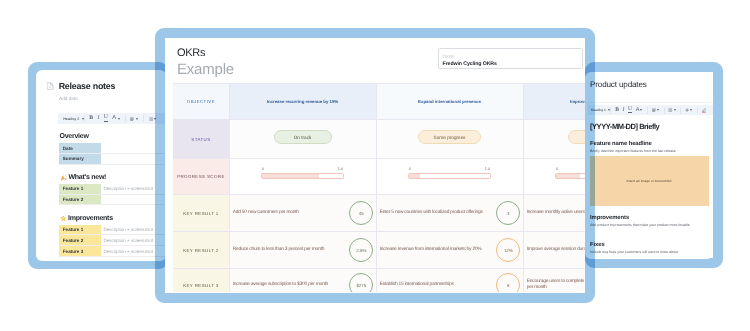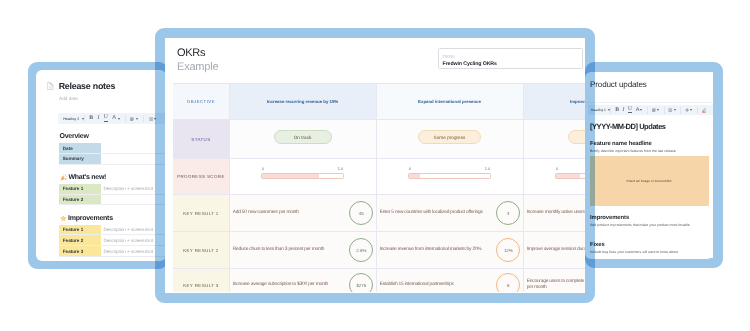--- a/index.html
+++ b/index.html
@@ -21,21 +21,21 @@
 .tb-i{font-size:5.7px;color:#5c6269;display:flex;align-items:center;gap:1.5px;line-height:1;}
 .rn-h2{position:absolute;left:23.5px;font-size:7px;font-weight:700;color:#24282d;letter-spacing:-0.25px;display:flex;align-items:center;gap:1.9px;line-height:1;}
 .rn-tbl{position:absolute;left:23.4px;width:118.5px;border-collapse:collapse;table-layout:fixed;}
 .rn-tbl td{height:9.75px;font-size:4.6px;border-bottom:0.55px solid #ededf1;padding:0;vertical-align:middle;}
 .rn-lab{width:38px;font-weight:700;color:#33383e;padding-left:3.4px !important;}
 .rn-val{color:#a9afb5;padding-left:2.6px !important;font-size:4.2px;letter-spacing:-0.05px;}
 
 
 #ok{left:165px;top:38px;width:420px;height:254px;z-index:6;}
 .ok-title{position:absolute;left:12px;top:9px;font-size:11px;color:#1f2329;letter-spacing:-0.3px;line-height:1.18;}
-.ok-sub{position:absolute;left:12px;top:22.5px;font-size:11px;color:#a4aab0;letter-spacing:-0.2px;line-height:1.18;}
+.ok-sub{position:absolute;left:12px;top:22.5px;font-size:15px;color:#a4aab0;letter-spacing:-0.2px;line-height:1.18;}
 .ok-search{position:absolute;left:272.5px;top:10.3px;width:145px;height:20.5px;border:0.6px solid #d9dde1;border-radius:1.5px;background:#fff;box-sizing:border-box;}
 .ok-search .lab{position:absolute;left:4.1px;top:5.3px;font-size:4.5px;color:#bcc2c8;line-height:1;}
 .ok-search .val{position:absolute;left:4.1px;top:12.9px;font-size:5.25px;color:#1f2329;font-weight:700;line-height:1;letter-spacing:-0.12px;}
 #oktab{position:absolute;left:8px;top:45.3px;width:423px;border-top:0.55px solid #e8e6f0;box-sizing:border-box;}
 .okrow{display:flex;}
 .okc{box-sizing:border-box;border-right:0.55px solid #e8e6f0;border-bottom:0.55px solid #e8e6f0;}
 .oklab{width:56.5px;flex:none;display:flex;align-items:center;justify-content:center;font-size:4.4px;letter-spacing:0.42px;text-indent:0.42px;}
 .okcol{width:147px;flex:none;display:flex;align-items:center;}
 .obj-lab{background:#f4f8fd;color:#3f6ea8;}
 .obj-cell{background:#e8eff8;justify-content:center;color:#2f5e96;font-size:4.4px;font-weight:700;letter-spacing:-0.04px;text-align:center;}
@@ -360,21 +360,21 @@
     <span class="tb-div"></span>
     <span class="tb-g">
           <span class="tb-i">
             <svg width="4.6" height="4.6" viewBox="0 0 12 12">
               <path d="M7.6 1.3L10.7 4.4 5.4 9.7H2.3V6.6z" fill="none" stroke="#3a4046" stroke-width="1.1" stroke-linejoin="round"></path>
               <path d="M1 11.2h10" stroke="#d04a4a" stroke-width="1.5" stroke-linecap="round"></path>
             </svg>
           </span>
         </span>
   </div>
-  <div class="pu-h1">[YYYY-MM-DD] Updates</div>
+  <div class="pu-h1">[YYYY-MM-DD] Briefly</div>
   <div class="pu-h2" style="top:69.9px">Feature name headline</div>
   <div class="pu-p" style="top:78.2px">Briefly describe important features from the last release</div>
   <div class="pu-img">Insert an image or screenshot</div>
   <div class="pu-h2" style="top:143.6px">Improvements</div>
   <div class="pu-p" style="top:152.4px">Add product improvements that make your product more lovable</div>
   <div class="pu-h2" style="top:170.6px">Fixes</div>
   <div class="pu-p" style="top:179.4px">Include bug fixes your customers will want to know about</div>
 </div>
 </div>
 

